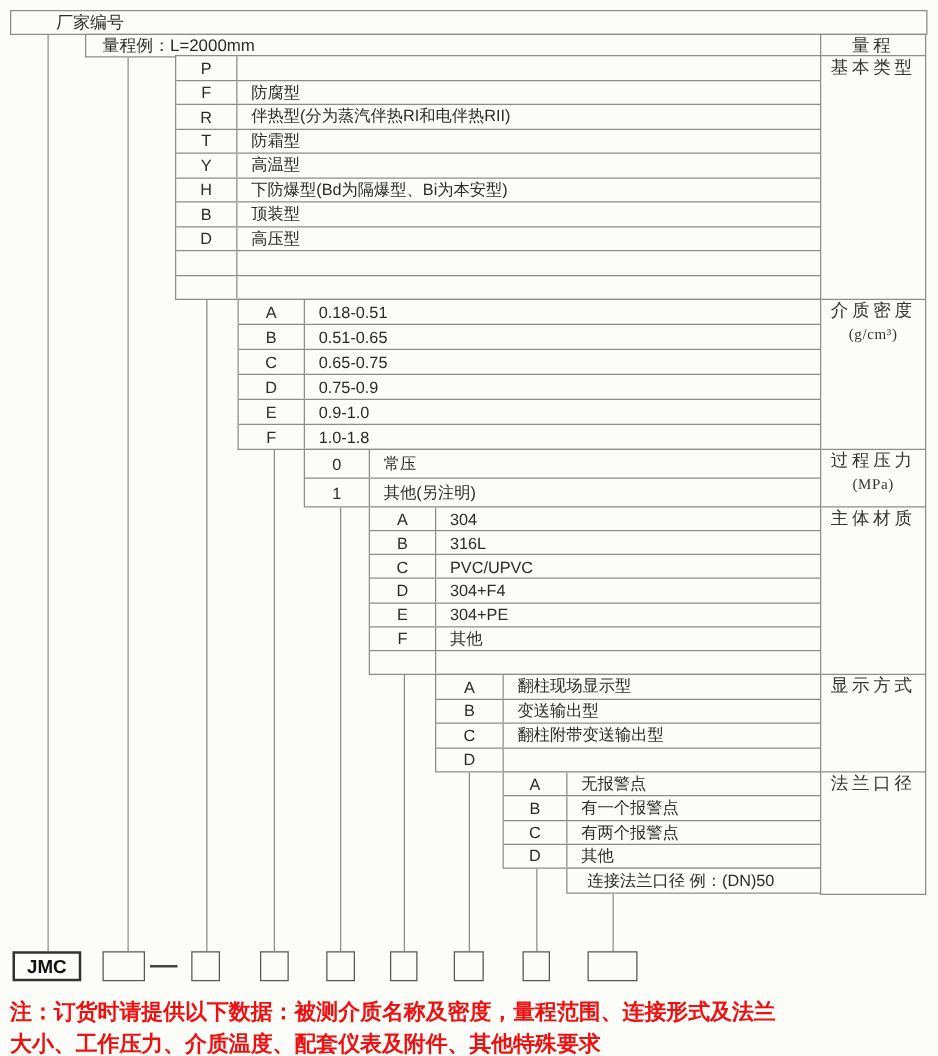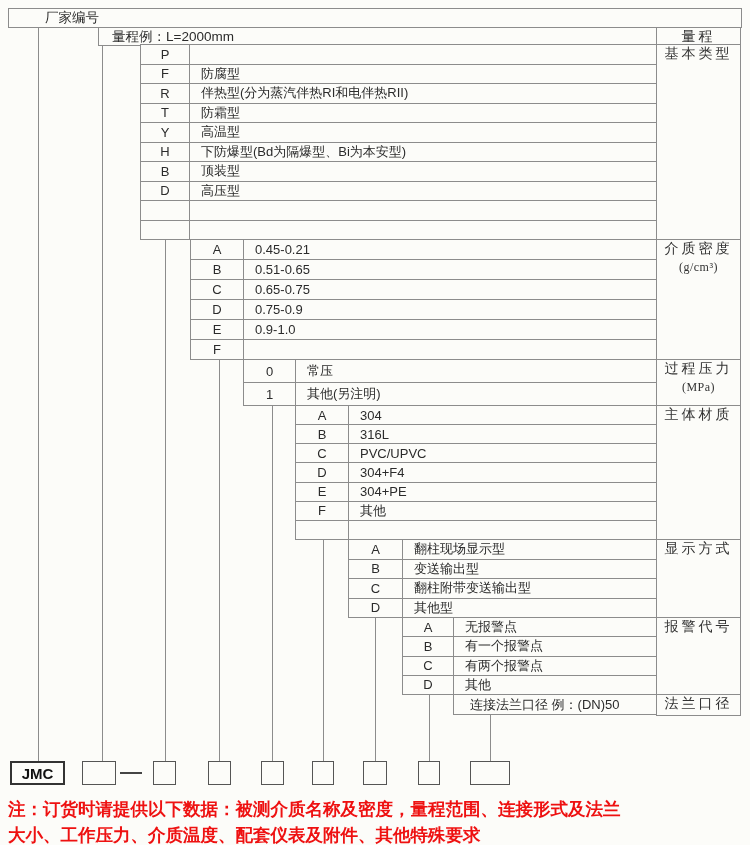--- a/index.html
+++ b/index.html
@@ -1,20 +1,20 @@
 <!DOCTYPE html>
 <html><head>
 <meta charset="utf-8">
 <style>
   html,body{margin:0;padding:0;}
   body{font-family:"Liberation Sans","DejaVu Sans",sans-serif;}
   .canvas{position:relative;width:750px;height:845px;background:#fcfcf9;overflow:hidden;color:#2b2b2b;}
   .box{position:absolute;box-sizing:border-box;border:1px solid #8c8c8c;background:#fcfcf9;}
   .fac-box{left:8px;top:8px;width:734px;height:20px;display:flex;align-items:center;padding-left:36px;font-size:13.5px;}
-  .range-box{left:68px;top:27px;width:589px;height:19px;display:flex;align-items:center;padding-left:13px;font-size:13.5px;margin-left:30px;}
+  .range-box{left:68px;top:27px;width:589px;height:19px;display:flex;align-items:center;padding-left:13px;font-size:13.5px;}
   .tbl{position:absolute;box-sizing:border-box;border:1px solid #8c8c8c;background:#fcfcf9;display:flex;flex-direction:column;}
   .tr{display:flex;flex:1;border-bottom:1px solid #8c8c8c;min-height:0;}
   .tr:last-child{border-bottom:none;}
   .td{display:flex;align-items:center;font-size:13px;box-sizing:border-box;}
   .code{justify-content:center;border-right:1px solid #8c8c8c;flex:none;}
   .desc{flex:1;padding-left:11px;white-space:nowrap;overflow:hidden;}
   .tbl-basic .code{width:49px;}
   .tbl-density .code{width:53px;}
   .tbl-pressure .code{width:52px;}
   .tbl-material .code{width:53px;}
@@ -92,40 +92,41 @@
       </div>
     <div class="tr">
         <div class="td code"></div>
         <div class="td desc"></div>
       </div>
   </div>
 
   <div class="tbl tbl-density" style="left:190px;top:239px;width:467px;height:121px;">
     <div class="tr">
         <div class="td code">A</div>
-        <div class="td desc">0.45-0.21</div>
+        <div class="td desc">0.18-0.51</div>
       </div>
     <div class="tr">
         <div class="td code">B</div>
         <div class="td desc">0.51-0.65</div>
       </div>
     <div class="tr">
         <div class="td code">C</div>
         <div class="td desc">0.65-0.75</div>
       </div>
     <div class="tr">
         <div class="td code">D</div>
         <div class="td desc">0.75-0.9</div>
       </div>
     <div class="tr">
         <div class="td code">E</div>
         <div class="td desc">0.9-1.0</div>
       </div>
     <div class="tr">
         <div class="td code">F</div>
+        <div class="td desc">1.0-1.8</div>
       </div>
   </div>
 
   <div class="tbl tbl-pressure" style="left:243px;top:359px;width:414px;height:47px;">
     <div class="tr">
         <div class="td code">0</div>
         <div class="td desc">常压</div>
       </div>
     <div class="tr">
         <div class="td code">1</div>
@@ -172,21 +173,20 @@
     <div class="tr">
         <div class="td code">B</div>
         <div class="td desc">变送输出型</div>
       </div>
     <div class="tr">
         <div class="td code">C</div>
         <div class="td desc">翻柱附带变送输出型</div>
       </div>
     <div class="tr">
         <div class="td code">D</div>
-        <div class="td desc">其他型</div>
       </div>
   </div>
 
   <div class="tbl tbl-alarm" style="left:402px;top:617px;width:255px;height:78px;">
     <div class="tr">
         <div class="td code">A</div>
         <div class="td desc">无报警点</div>
       </div>
     <div class="tr">
         <div class="td code">B</div>
@@ -219,23 +219,20 @@
       </div>
     <div class="cat-cell" style="height:46px;">
         <span>过程压力</span>
         <span class="cat-unit">(MPa)</span>
       </div>
     <div class="cat-cell" style="height:134px;">
         <span>主体材质</span>
       </div>
     <div class="cat-cell" style="height:78px;">
         <span>显示方式</span>
-      </div>
-    <div class="cat-cell" style="height:77px;">
-        <span>报警代号</span>
       </div>
     <div class="cat-cell" style="height:20px;">
         <span>法兰口径</span>
       </div>
   </div>
 
   <div class="mbox jmc">
       <span>JMC</span>
     </div>
   <div class="mbox" style="left:82px;width:34px;"></div>

